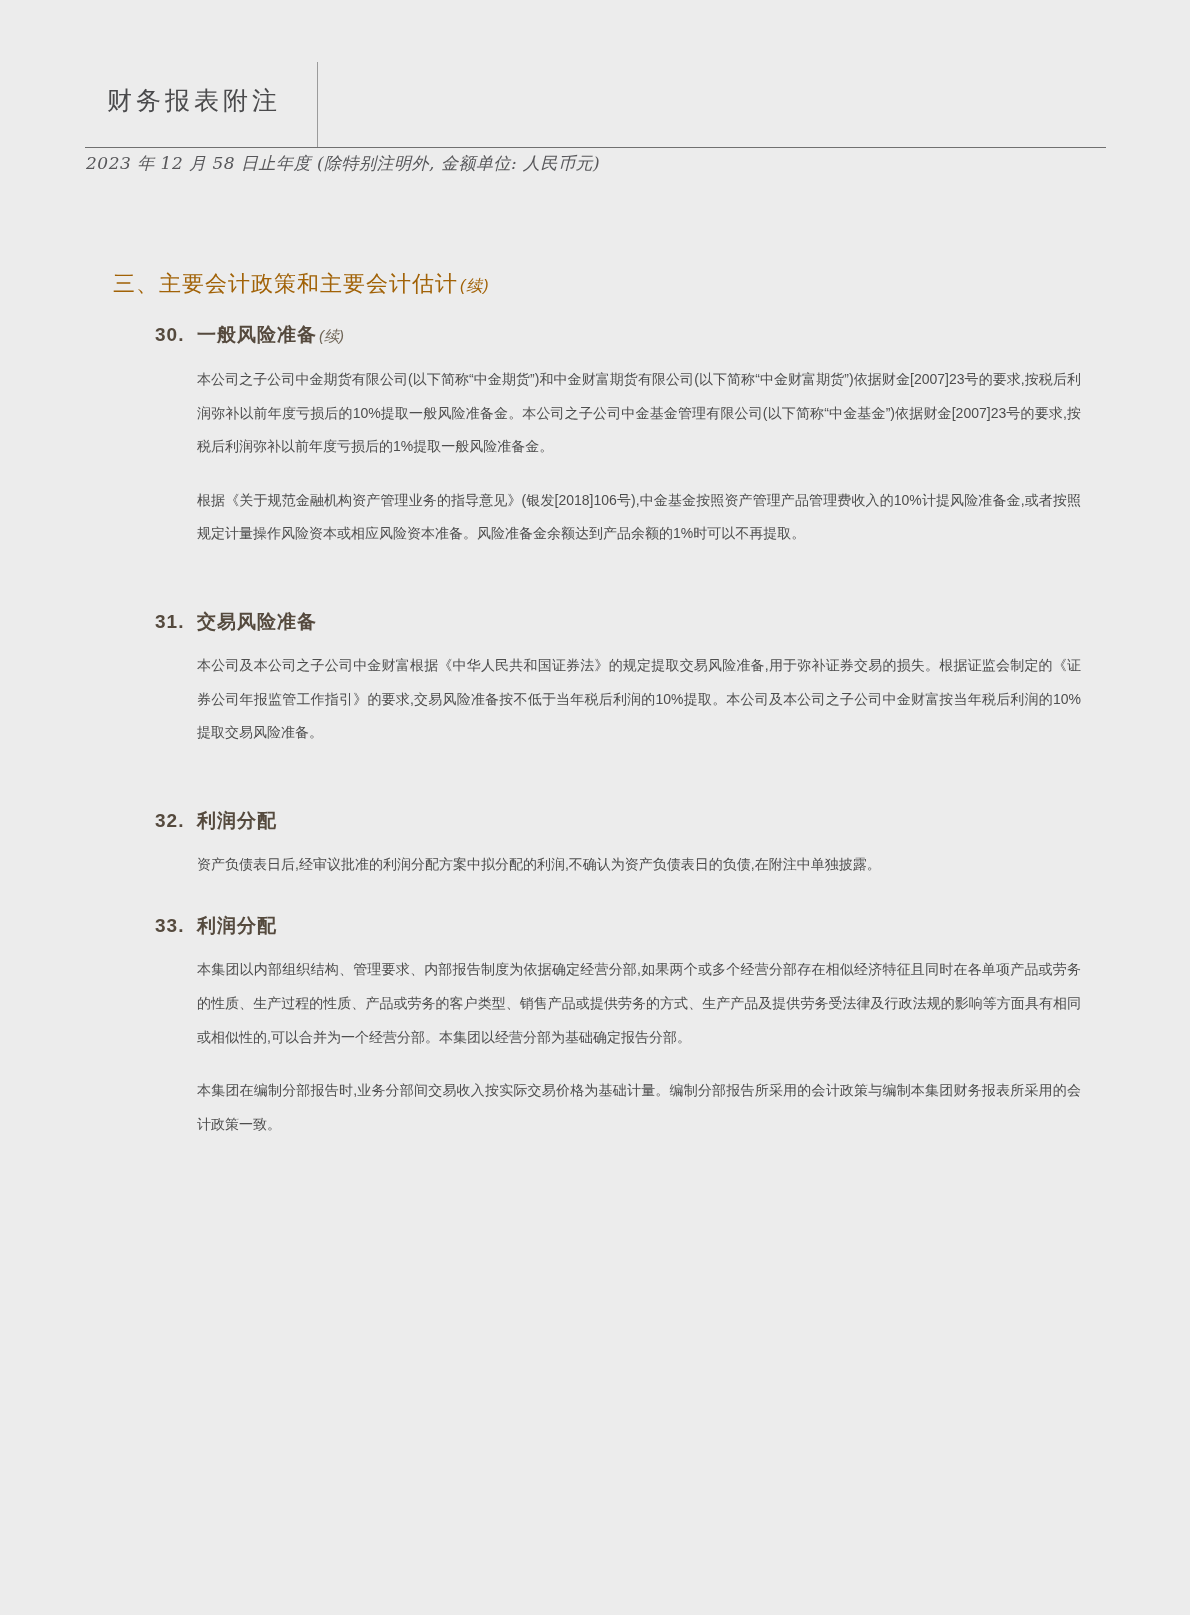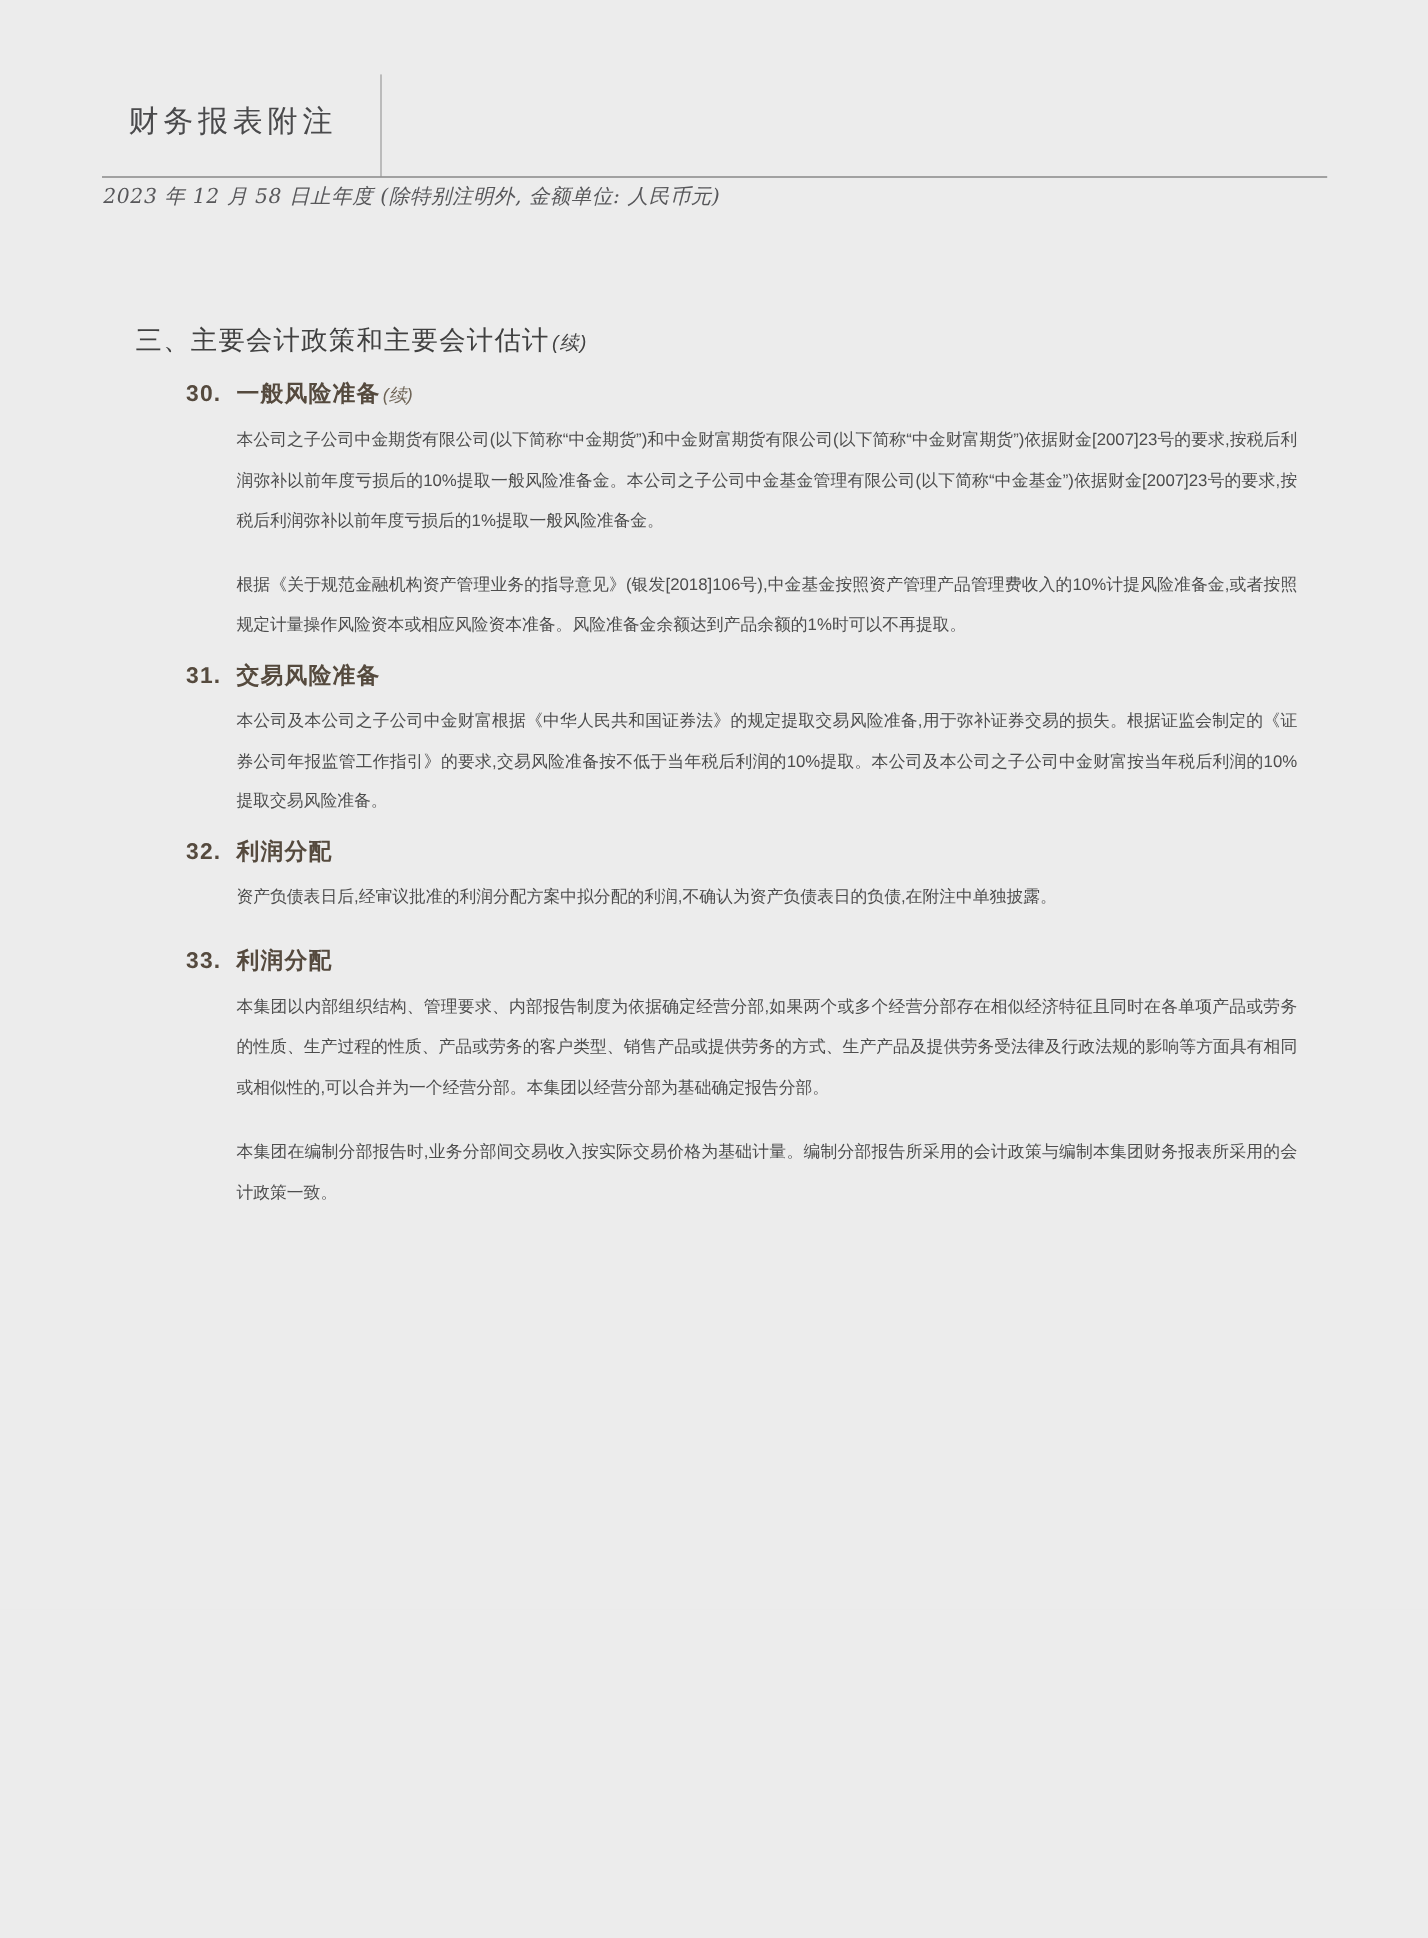--- a/index.html
+++ b/index.html
@@ -29,36 +29,36 @@
   .date-line {
     position:absolute; left:86px; top:152px; margin:0;
     font-family:"DejaVu Serif", serif; font-style:italic;
     font-size:17px; color:#57575a; letter-spacing:0.5px;
   }
   
   .content { position:absolute; left:0; top:270px; width:1190px; }
   .section-title {
     margin:0 0 0 113px;
     font-size:22px; font-weight:500; line-height:28px;
-    color:#404040; letter-spacing:1px;
+    color:#a16207; letter-spacing:1px;
   }
   .cont {
     font-size:16px; font-style:italic; font-weight:400; margin-left:2px;
   }
   .sub-heading {
     margin:18px 0 0 155px;
-    font-size:19px; font-weight:700; line-height:20px;
+    font-size:19px; font-weight:700; line-height:34px;
     color:#554a3e; letter-spacing:1px;
   }
   .sub-heading .num { display:inline-block; min-width:42px; }
   .sub-heading .cont2 {
     font-size:15px; font-style:italic; font-weight:400;
     color:#6f6557; margin-left:2px; letter-spacing:0;
   }
-  .mt-lg { margin-top:16px; }
+  .mt-lg { margin-top:54px; }
   .mt-md { margin-top:28px; }
   .para {
     margin:20px 0 0 197px; width:884px;
     text-align:justify; text-justify:inter-ideograph;
     font-size:14px; line-height:33.6px;
     color:#4d4d4d;
   }
   .para.first { margin-top:10px; }
   
   .page-number {

